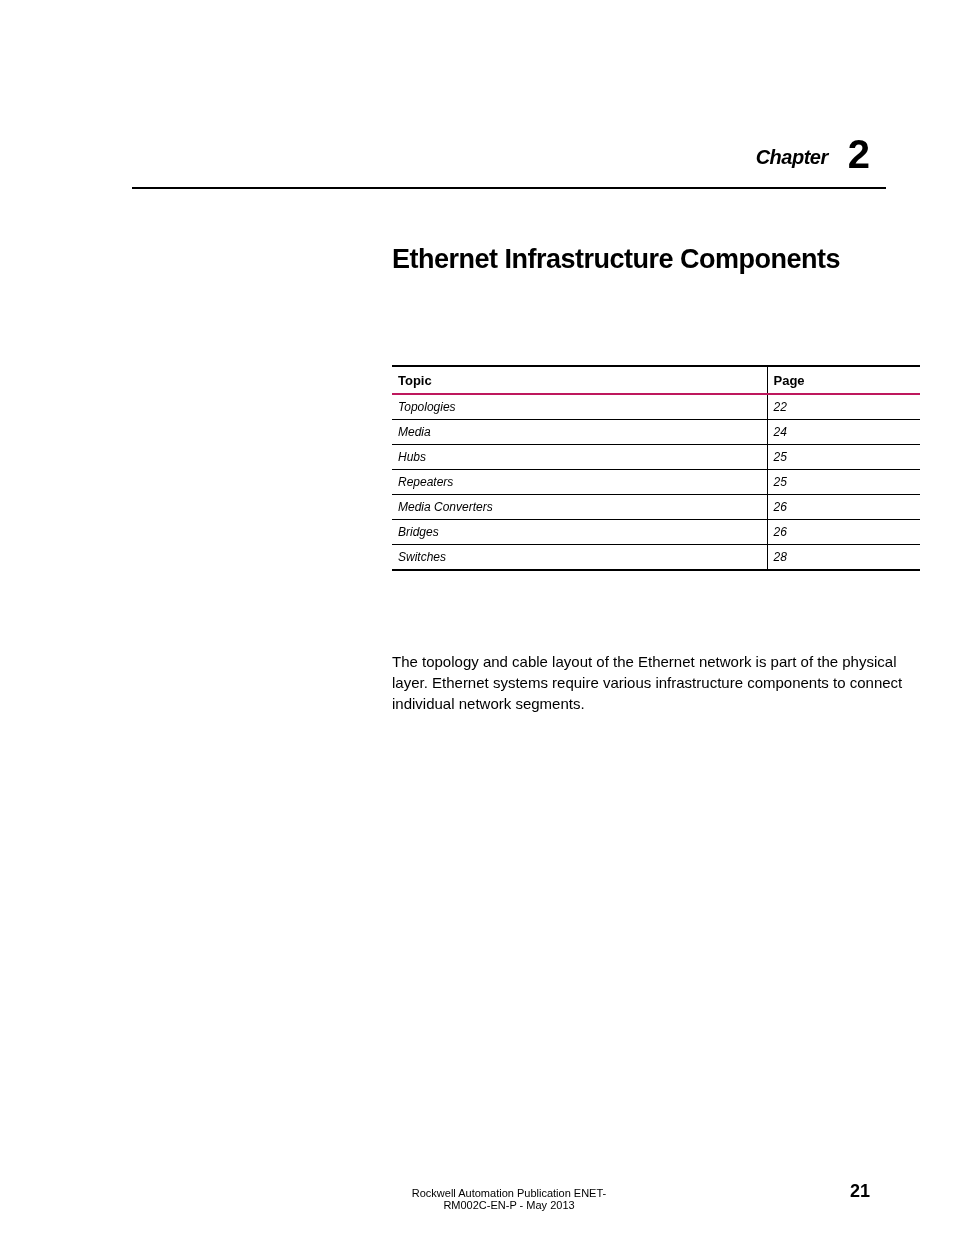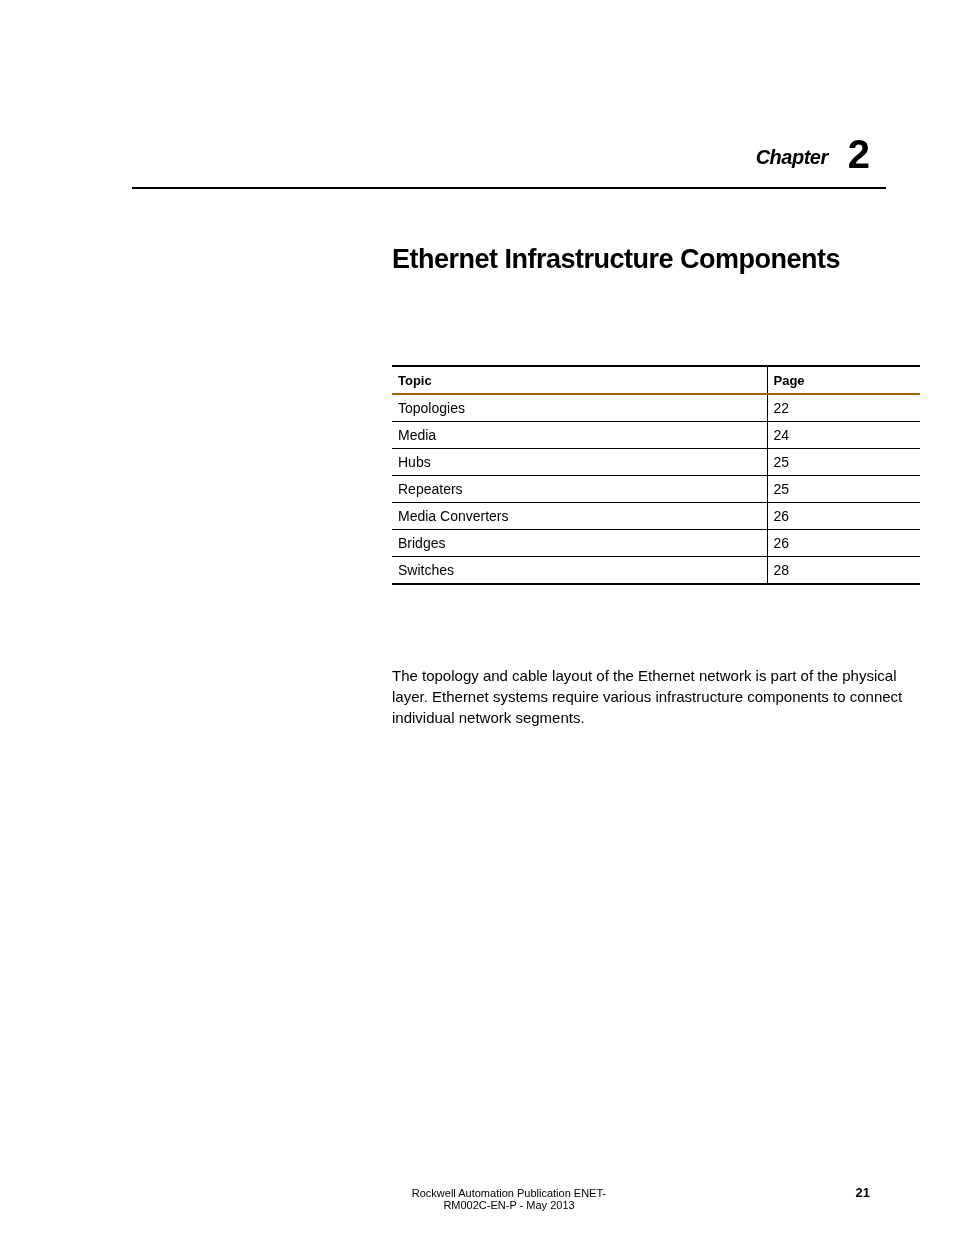--- a/index.html
+++ b/index.html
@@ -55,31 +55,32 @@
       border-collapse: collapse;
       font-family: 'Helvetica Neue', Arial, sans-serif;
       font-size: 13px;
       margin-bottom: 80px;
     }
     .toc-table th {
       text-align: left;
       font-weight: 700;
       padding: 6px 8px 5px 6px;
       border-top: 2px solid #000;
-      border-bottom: 2px solid #a16207;
+      border-bottom: 2px solid #be185d;
       border-left: 1px solid #000;
     }
     .toc-table th:first-child {
       border-left: none;
     }
     .toc-table td {
       padding: 5px 8px 5px 6px;
       border-bottom: 1px solid #000;
       border-left: 1px solid #000;
-      font-size: 14px;
+      font-size: 12px;
+      font-style: italic;
     }
     .toc-table td:first-child {
       border-left: none;
     }
     .toc-table tbody tr:last-child td {
       border-bottom: 2px solid #000;
     }
     .toc-table .col-topic {
       width: 375px;
     }
@@ -107,21 +108,21 @@
       flex: 1;
     }
     .footer-center {
       flex: 1;
       text-align: center;
     }
     .footer-right {
       flex: 1;
       text-align: right;
       font-weight: 700;
-      font-size: 13px;
+      font-size: 18px;
     }
   </style>
 </head>
 <body>
 
 <div class="page">
   <div class="chapter-header">
     <span class="chapter-label">Chapter</span><span class="chapter-number">2</span>
   </div>
 

